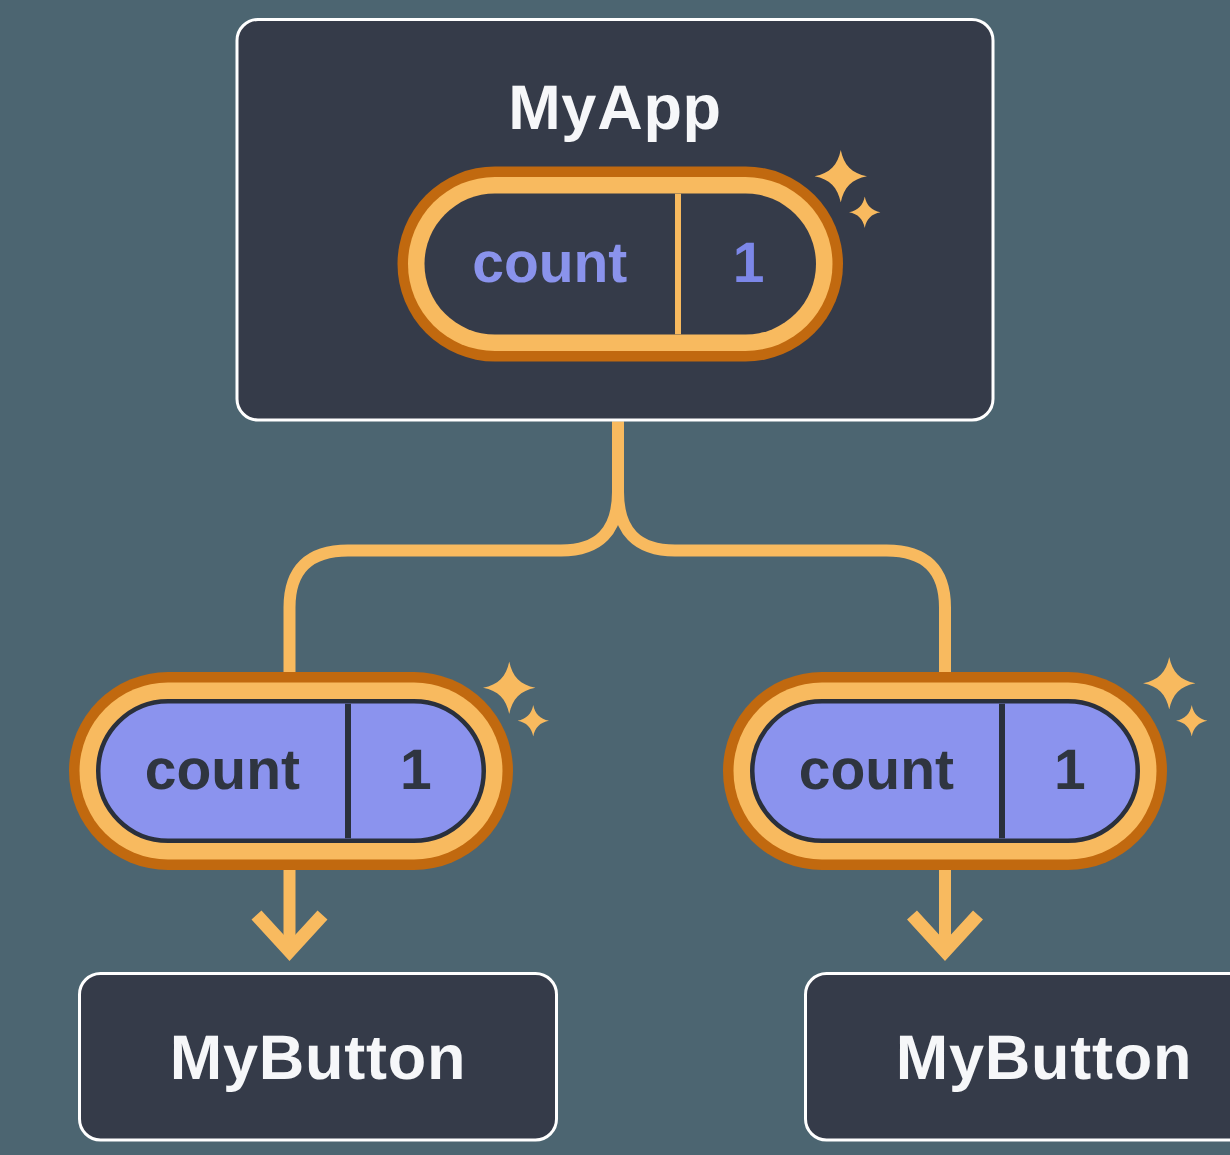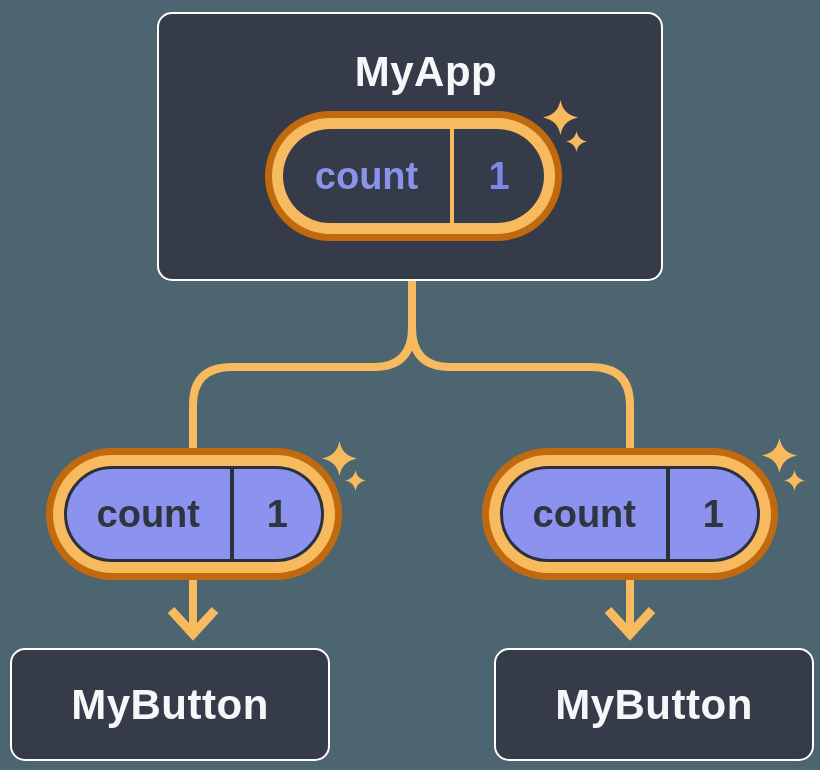--- a/index.html
+++ b/index.html
@@ -13,28 +13,28 @@
   .wire{fill:none;stroke:var(--orange-light,#F8BA5F);stroke-width:8px;stroke-linecap:butt;}
   .arrowhead{fill:none;stroke:var(--orange-light,#F8BA5F);stroke-width:9px;stroke-linejoin:miter;stroke-linecap:butt;}
   
   .card{
     position:absolute;box-sizing:border-box;
     background:var(--card-fill,#353B49);
     border:2.5px solid var(--card-border,#FFFFFF);
     border-radius:15px;
   }
   #app-card{left:157px;top:12px;width:506px;height:269px;}
-  .btn-card{display:flex;align-items:center;justify-content:center;}
+  .btn-card{display:flex;align-items:center;justify-content:center;margin-left:42px;}
   #left-button{left:10px;top:648px;width:320px;height:113px;}
   #right-button{left:494px;top:648px;width:320px;height:113px;}
   .card-title{
     color:var(--white-text,#F6F7F9);
     font-size:42px;font-weight:bold;letter-spacing:.5px;
   }
-  #app-card .card-title{position:absolute;left:16px;top:34px;width:100%;text-align:center;}
+  #app-card .card-title{position:absolute;left:0;top:34px;width:100%;text-align:center;}
   
   .pill{position:absolute;box-sizing:border-box;background:var(--orange-dark,#C1690F);border-radius:999px;padding:7px;}
   .pill-mid{box-sizing:border-box;background:var(--orange-light,#F8BA5F);border-radius:999px;padding:11px;height:100%;}
   .pill-body{box-sizing:border-box;border-radius:999px;height:100%;display:flex;overflow:hidden;}
   .pill-body.dark{background:var(--card-fill,#353B49);}
   .pill-body.purple{background:var(--purple-fill,#8B93EE);border:3px solid var(--outline-dark,#2A303C);}
   .cell{display:flex;align-items:center;justify-content:center;}
   .cell.label{flex:0 0 64%;font-weight:bold;}
   .cell.value{flex:1;}
   .divider{width:4px;align-self:stretch;}

